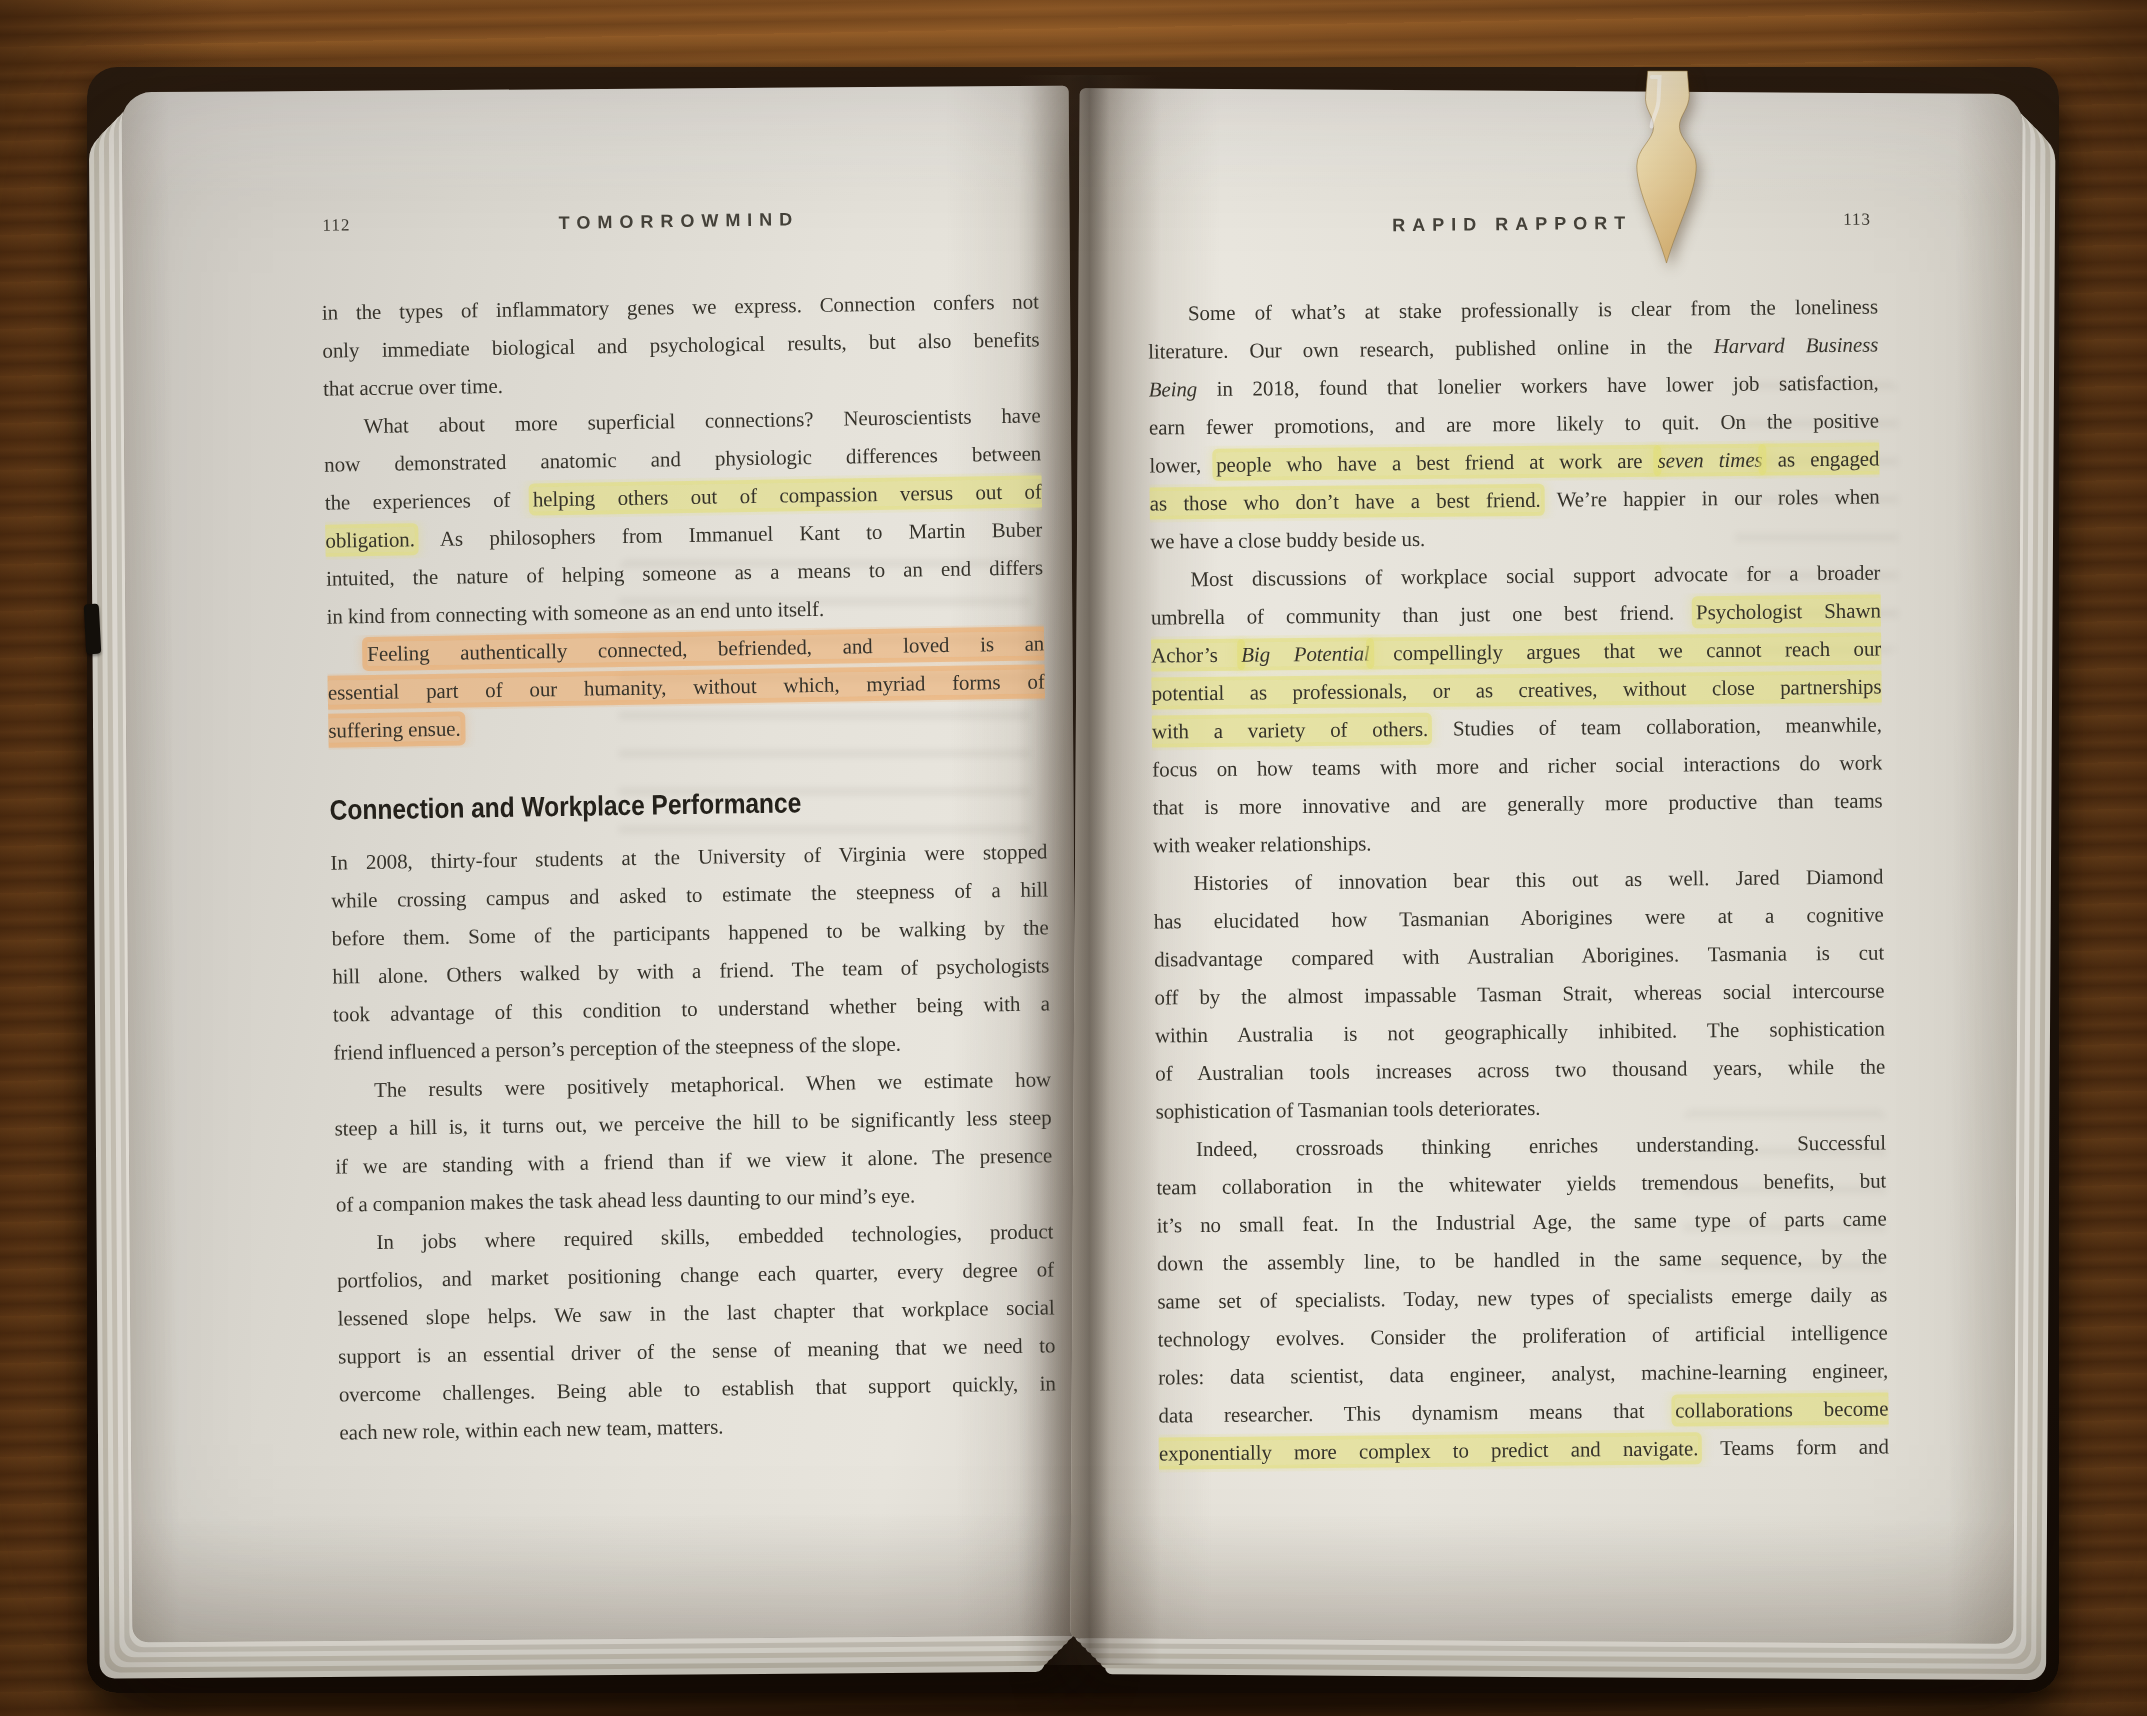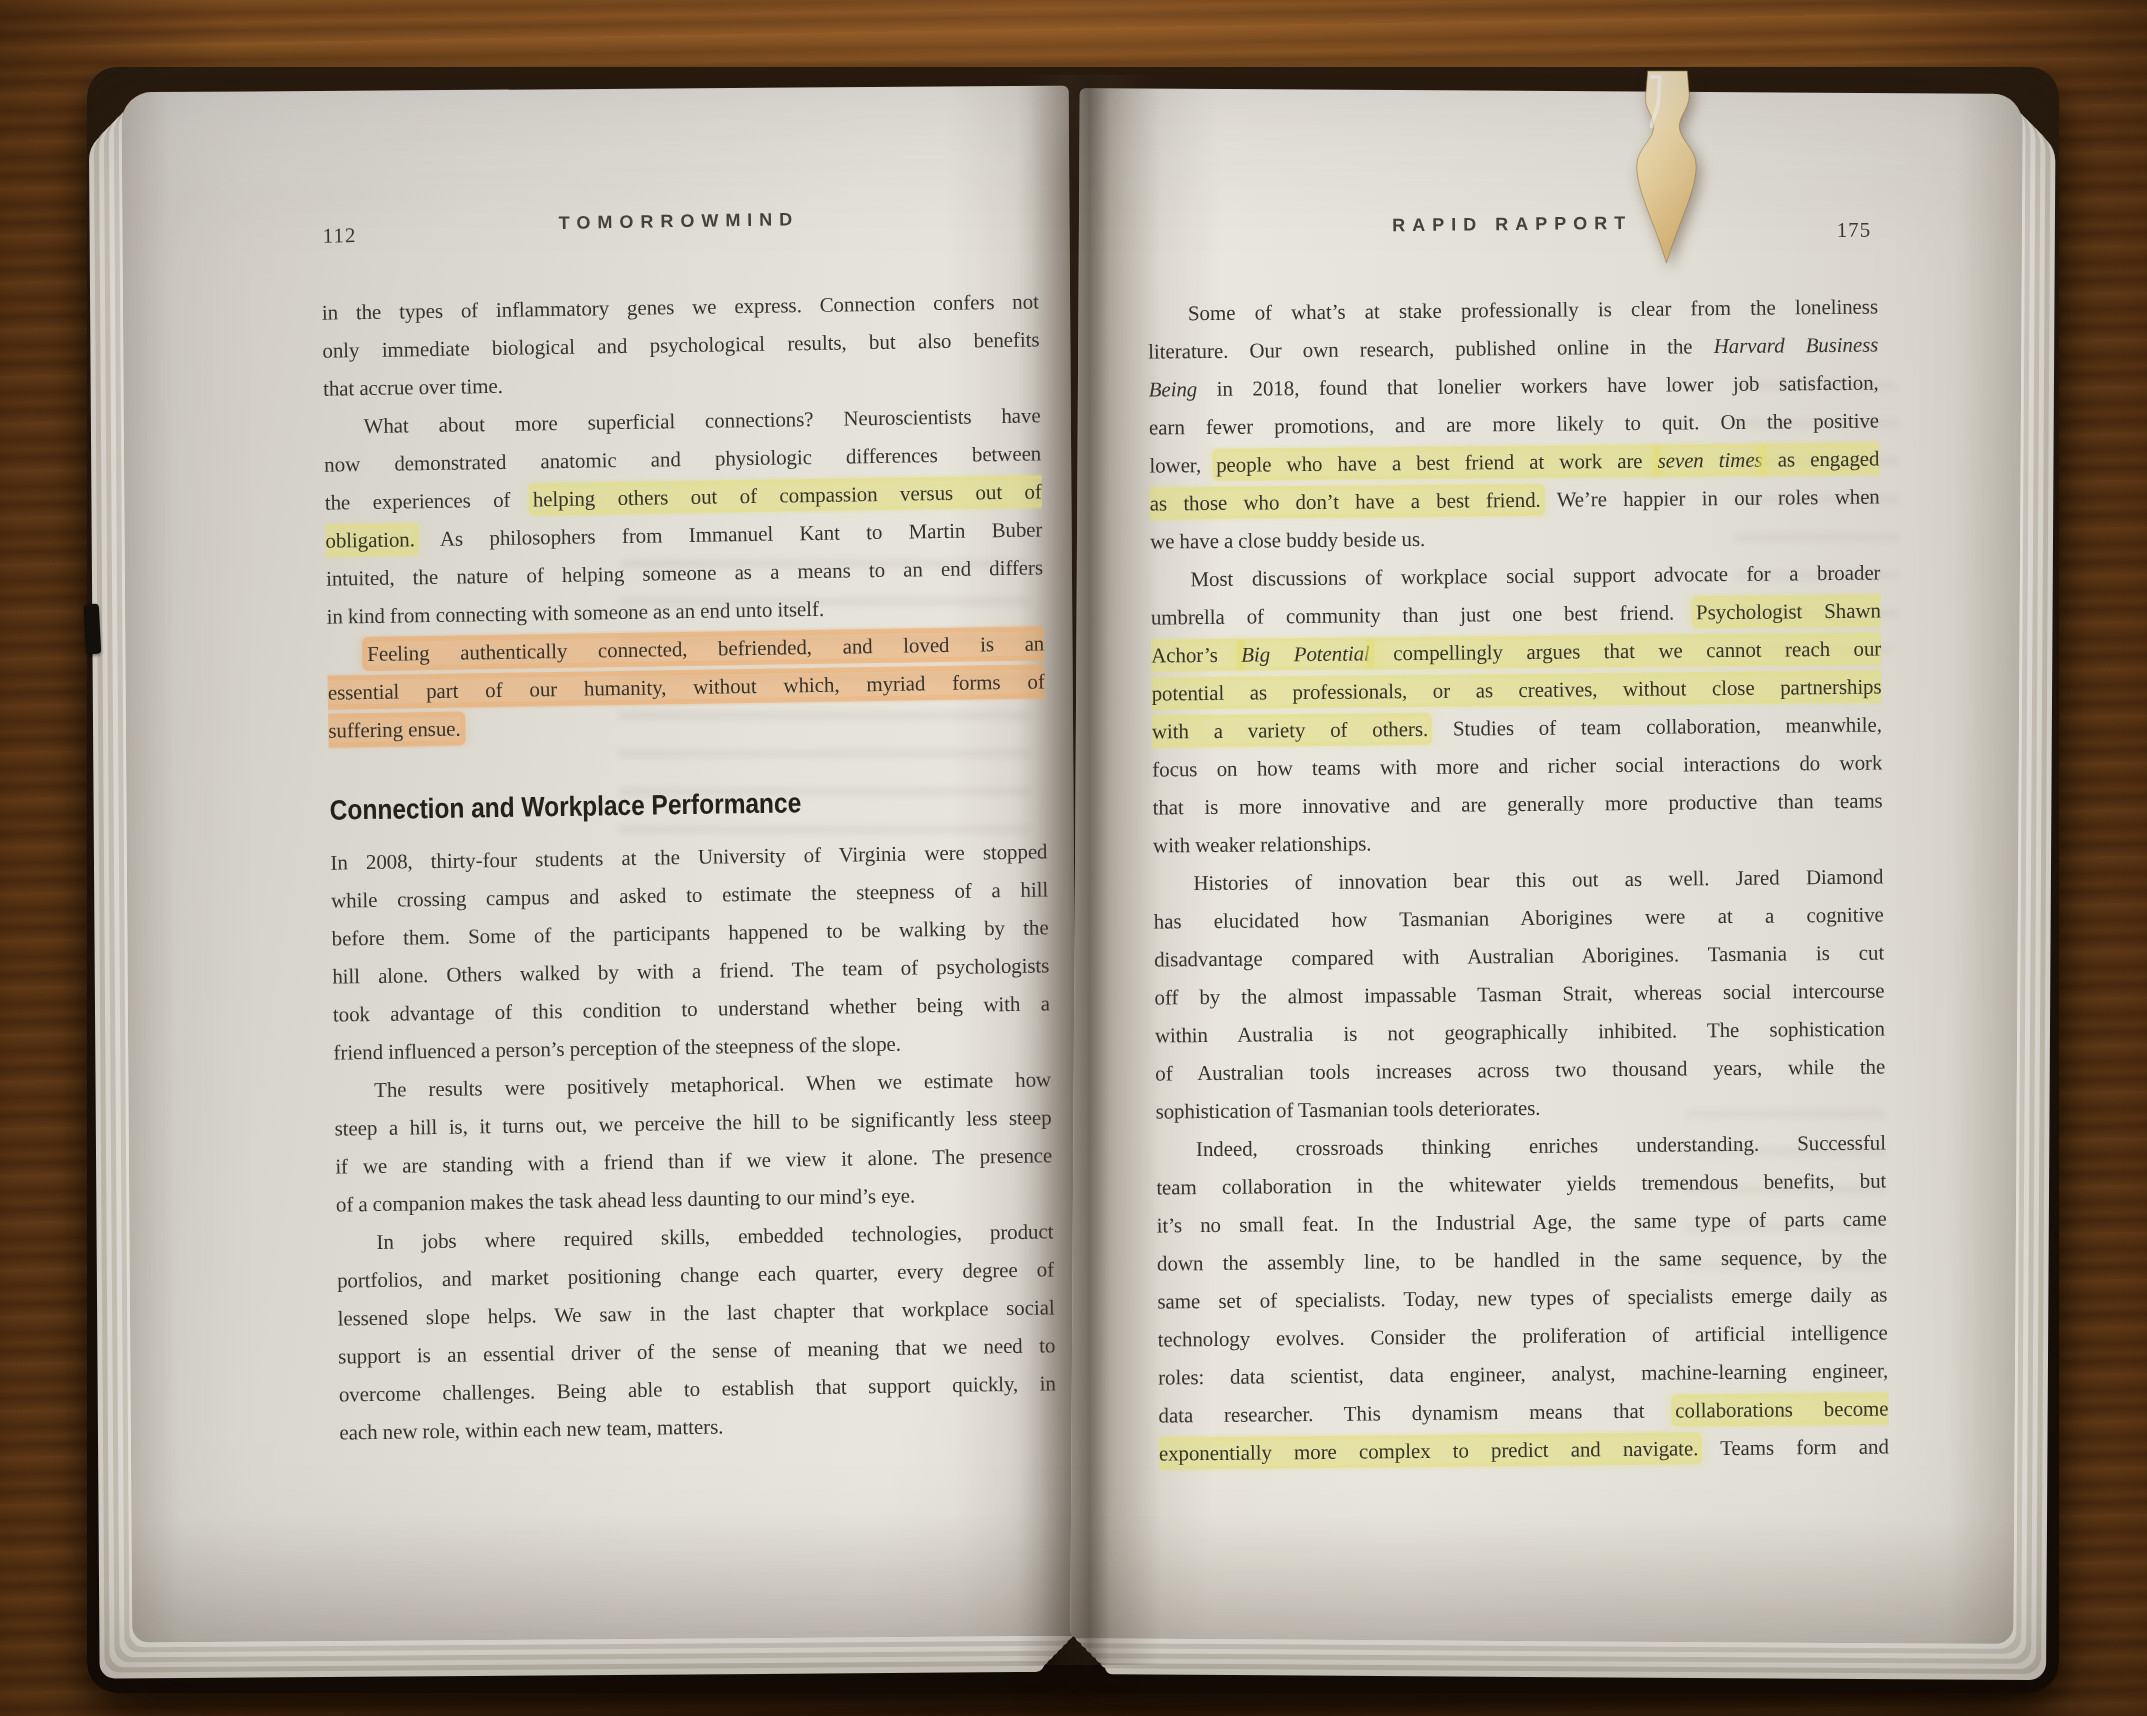--- a/index.html
+++ b/index.html
@@ -82,22 +82,22 @@
   .g1 { left:619px;  top:559px;  width:411px; height:297px; opacity:0.14; }
   .g2 { left:1735px; top:381px;  width:163px; height:272px; opacity:0.12; }
   .g3 { left:1683px; top:1109px; width:203px; height:163px; opacity:0.12; }
 
   
   .textcol { position:absolute; z-index:6; color:#36332b; }
   .textcol-left  { left:330px;  top:210px; width:717px; transform:rotate(-0.9deg); }
   .textcol-right { left:1153px; top:213px; width:730px; transform:rotate(-0.55deg); }
   .runrow { position:relative; height:28px; }
   .pagenum {
-    position:absolute; left:2px; top:8px;
-    font-size:21px; letter-spacing:1px; color:#3c3931;
+    position:absolute; left:2px; top:0;
+    font-size:17px; letter-spacing:1px; color:#3c3931;
   }
   .pagenum-right { left:auto; right:6px; }
   .runhead {
     position:absolute; left:50%; top:1px; transform:translateX(-50%);
     font-family:"Liberation Sans","DejaVu Sans",sans-serif;
     font-size:18px; font-weight:600; letter-spacing:7px; white-space:nowrap; color:#45423a;
   }
   .pbody { margin-top:50px; font-size:21px; line-height:38px; letter-spacing:-0.1px; }
   .para { margin:0; }
   .line {
@@ -185,21 +185,21 @@
           <div class="line"><span>support is an essential driver of the sense of meaning that we need to</span></div>
           <div class="line"><span>overcome challenges. Being able to establish that support quickly, in</span></div>
           <div class="line last"><span>each new role, within each new team, matters.</span></div>
         </div>
       </div>
   </div>
 
   <div class="textcol textcol-right">
     <div class="runrow">
       <span class="runhead">RAPID RAPPORT</span>
-      <span class="pagenum pagenum-right">175</span>
+      <span class="pagenum pagenum-right">113</span>
     </div>
     <div class="pbody">
         <div class="para">
           <div class="line indent"><span>Some of what’s at stake professionally is clear from the loneliness</span></div>
           <div class="line"><span>literature. Our own research, published online in the </span><span class="it">Harvard Business</span></div>
           <div class="line"><span class="it">Being</span><span> in 2018, found that lonelier workers have lower job satisfaction,</span></div>
           <div class="line"><span>earn fewer promotions, and are more likely to quit. On the positive</span></div>
           <div class="line"><span>lower, </span><span class="hl hl-yellow">people who have a best friend at work are </span><span class="hl hl-yellow it">seven times</span><span class="hl hl-yellow"> as engaged</span></div>
           <div class="line"><span class="hl hl-yellow">as those who don’t have a best friend.</span><span> We’re happier in our roles when</span></div>
           <div class="line last"><span>we have a close buddy beside us.</span></div>

